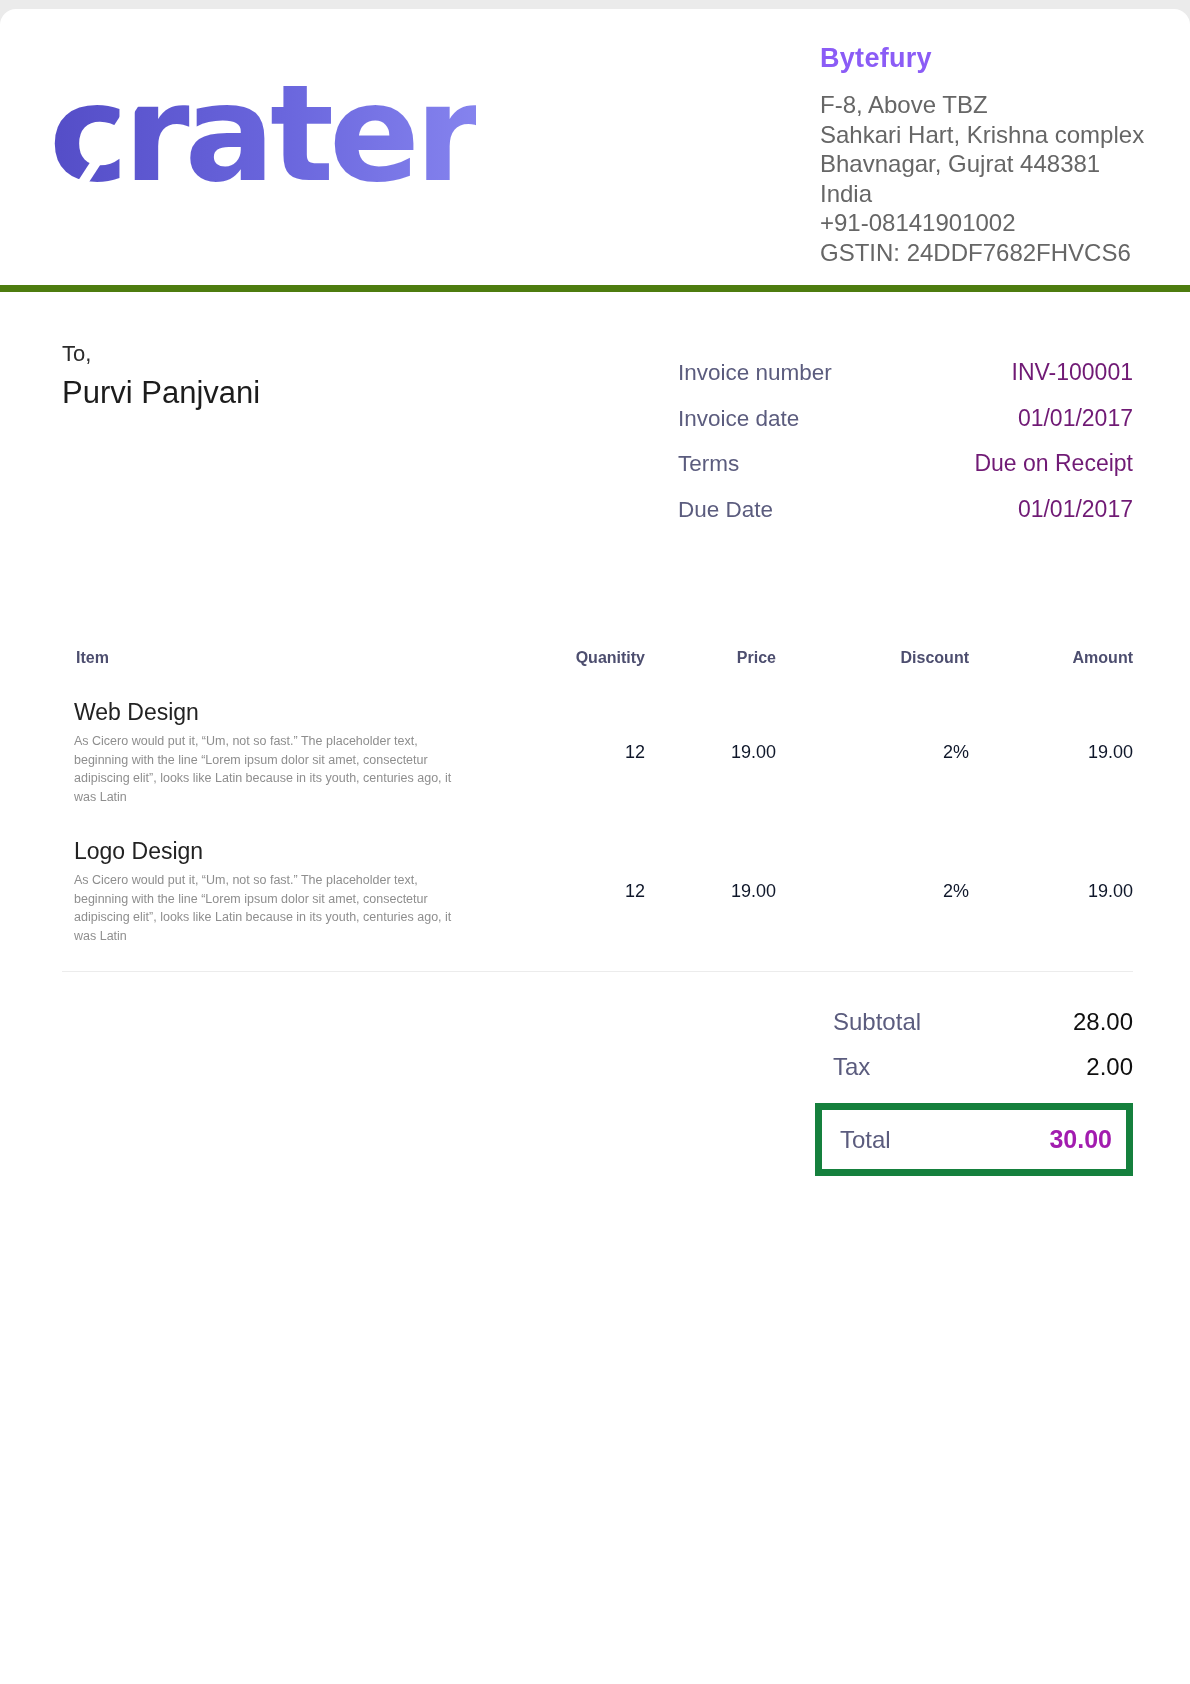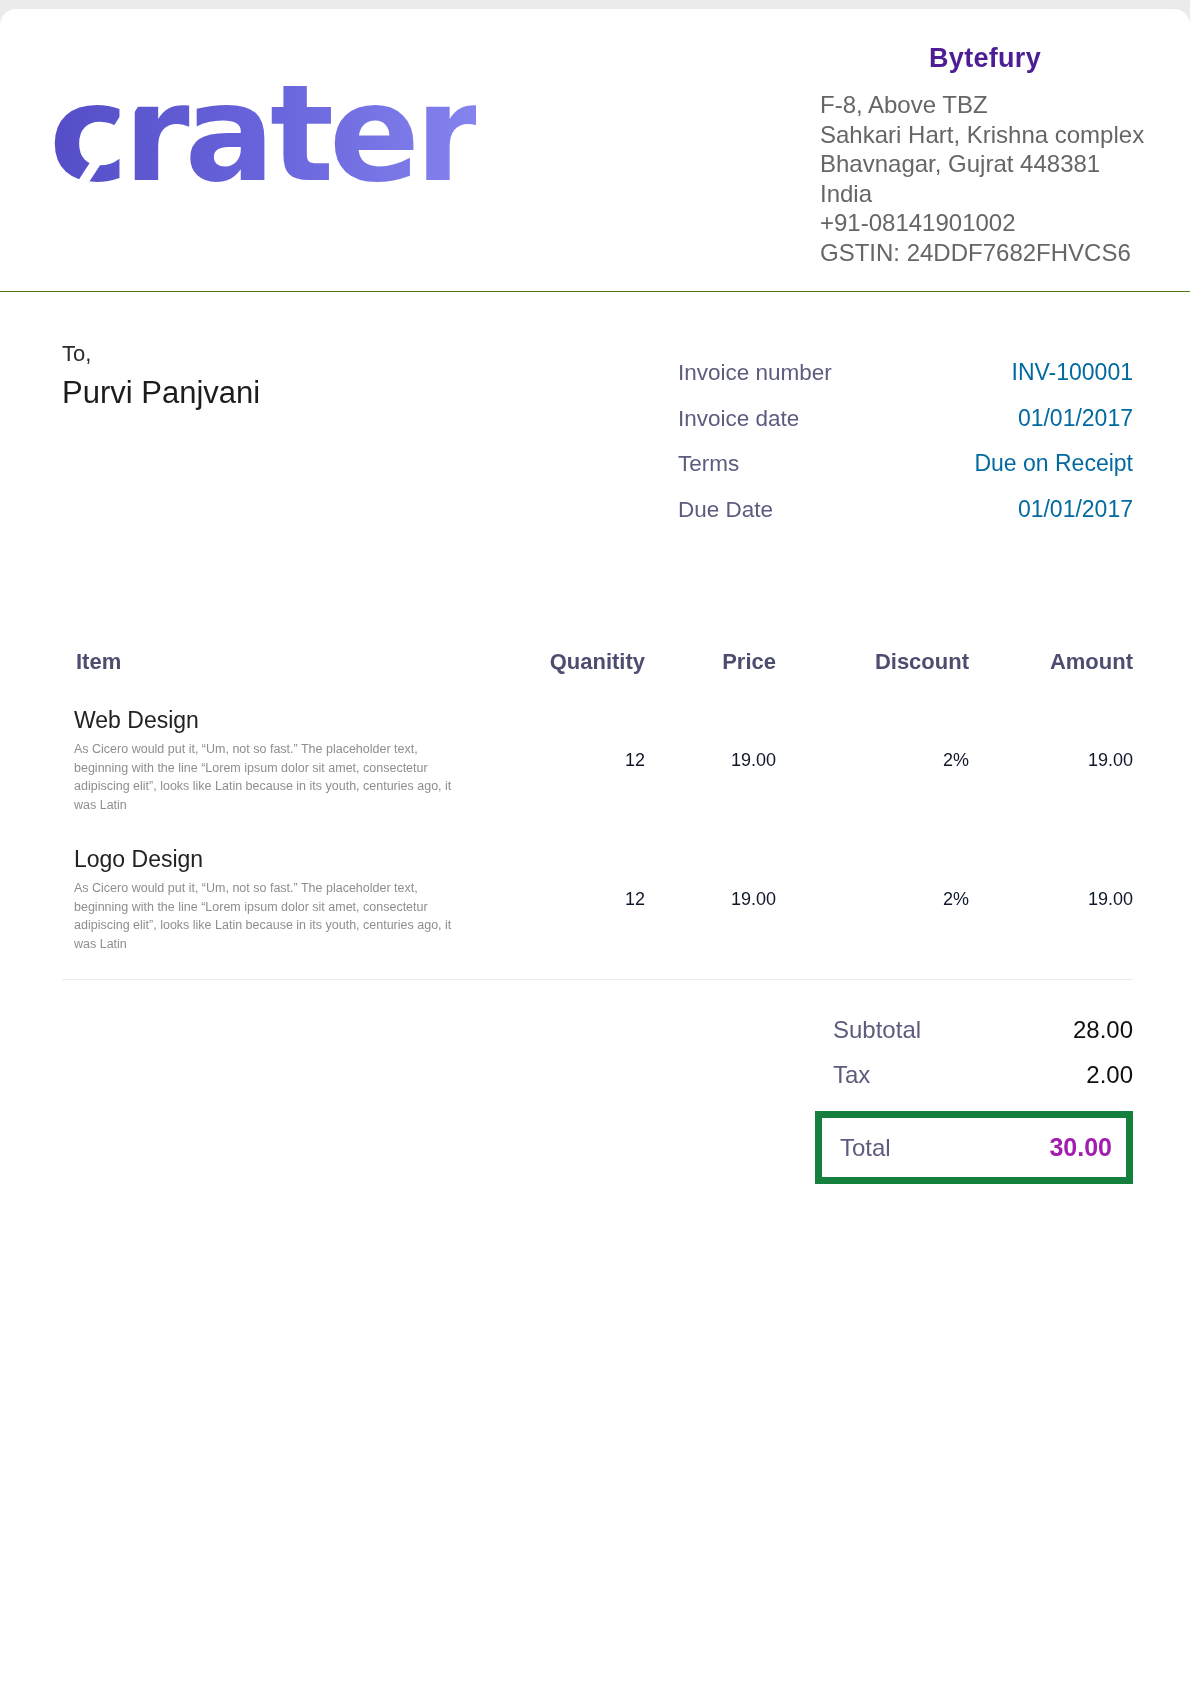--- a/index.html
+++ b/index.html
@@ -7,55 +7,55 @@
   .paper {
     width:1190px; height:1675px; margin:9px auto 0;
     background:#ffffff; border-radius:16px 16px 0 0;
     overflow:hidden; position:relative;
   }
 
   
   .header {
     display:flex; justify-content:space-between;
     height:283px; padding:0 40px 0 49px;
-    border-bottom:1px solid #4d7c0f;
+    border-bottom:7px solid #4d7c0f;
   }
   .logo-wrap { position:relative; display:inline-block; margin-top:38px; height:200px; }
   .logo-text {
     font-family:"DejaVu Sans", sans-serif;
     font-size:134px; font-weight:800; letter-spacing:-5px; line-height:1.3;
     background:linear-gradient(90deg,#544dc7 0%, #6a66dd 55%, #8583ee 100%);
     -webkit-background-clip:text; background-clip:text; color:transparent;
     display:inline-block;
   }
   .logo-slash { position:absolute; background:#ffffff; }
   .slash-c { width:10px; height:150px; left:50px; top:28px; transform:rotate(33deg); }
   .slash-r { width:9px; height:95px; left:437px; top:40px; transform:rotate(31deg); }
 
   .company { width:330px; margin-top:34px; }
-  .company-name { font-size:27px; font-weight:700; color:#4c1d95; letter-spacing:.3px; margin-bottom:16px;text-align:center; }
+  .company-name { font-size:27px; font-weight:700; color:#8b5cf6; letter-spacing:.3px; margin-bottom:16px; }
   .company-address { font-size:24px; color:#666666; line-height:29.5px; }
 
   
   .content { padding:49px 57px 0 62px; }
 
   .top-row { display:flex; justify-content:space-between; }
   .to-label { font-size:22px; color:#2b2b2b; margin-bottom:8px; }
   .bill-name { font-size:31px; color:#1c1c1c; margin-bottom:15px; }
   .bill-address { font-size:19.5px; color:#787878; line-height:30.5px; }
 
   .meta { width:455px; margin-top:18px; }
   .meta-row { display:flex; justify-content:space-between; align-items:baseline; height:45.5px; }
   .meta-label { font-size:22.5px; color:#5b5c7e; }
-  .meta-value { font-size:23px; color:#0369a1; font-weight:500; }
+  .meta-value { font-size:23px; color:#701a75; font-weight:500; }
 
   
   .items { margin-top:108px; }
   .thead, .item-row { display:grid; grid-template-columns:1fr 170px 131px 193px 164px; }
-  .thead { font-size:22px; font-weight:700; color:#4d4e6f; }
+  .thead { font-size:16px; font-weight:700; color:#4d4e6f; }
   .th-item { padding-left:14px; }
   .th-num, .cell-num { text-align:right; }
   .item-row { margin-top:32px; }
   .item-cell { padding-left:12px; }
   .item-name { font-size:23px; color:#222222; margin-bottom:6px; }
   .item-desc { font-size:12.5px; color:#8e8e8e; line-height:18.5px; max-width:437px; }
   .cell-num { align-self:center; font-size:18px; color:#0f172a; }
   .table-rule { border-bottom:1px solid #ececec; margin-top:26px; }
 
   

